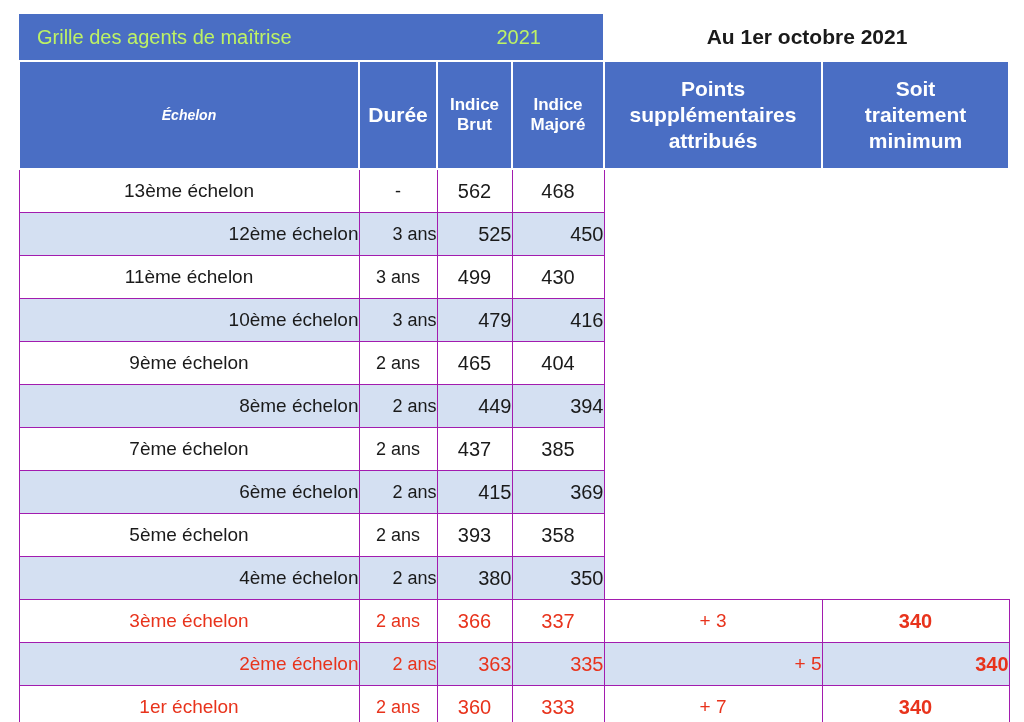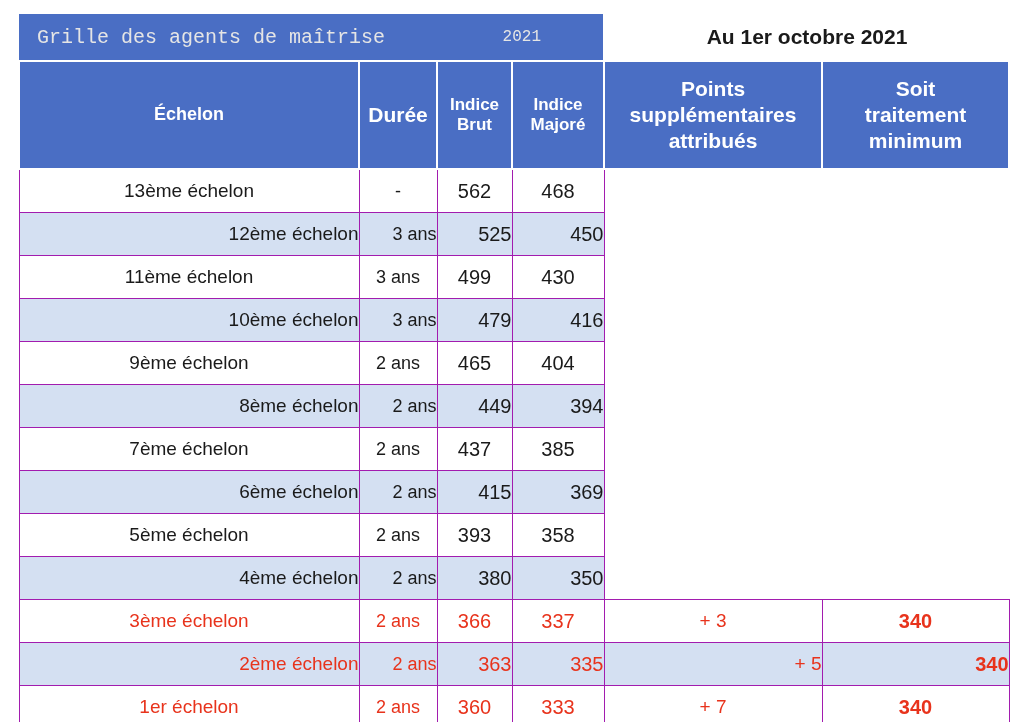--- a/index.html
+++ b/index.html
@@ -36,42 +36,41 @@
   col.c-echelon { width: 340px; }
   col.c-duree   { width: 78px; }
   col.c-brut    { width: 75px; }
   col.c-majore  { width: 92px; }
   col.c-points  { width: 218px; }
   col.c-soit    { width: 187px; }
 
   
   .hdr-title {
     background: #4a6ec4;
-    color: #e5e5e5;
+    color: #bef264;
     height: 46px;
     font-size: 20px;
     border: 2px solid #ffffff;
     border-top: none;
     border-left: none;
     position: relative;
-    font-family: Liberation Mono, monospace;
   }
   .hdr-title .t-left {
     position: absolute;
     left: 18px;
     top: 50%;
     transform: translateY(-50%);
     font-size: 20px;
   }
   .hdr-title .t-year {
     position: absolute;
     right: 62px;
     top: 50%;
     transform: translateY(-50%);
-    font-size: 16px;
+    font-size: 20px;
   }
   .hdr-date {
     background: #ffffff;
     color: #1a1a1a;
     font-size: 21px;
     font-weight: bold;
     text-align: center;
     vertical-align: middle;
     height: 46px;
   }
@@ -82,21 +81,21 @@
     vertical-align: middle;
     border: 2px solid #ffffff;
     font-size: 17px;
     line-height: 1.2;
     height: 106px;
   }
   .hdr-cell.big {
     font-size: 21px;
     line-height: 1.25;
   }
-  .hdr-cell.echelon { font-size: 18px; }
+  .hdr-cell.echelon { font-size: 14px; font-style: italic; }
   .hdr-cell.duree { font-size: 21px; margin-top: 8px; }
 
   
   .row-cell {
     border: 1px solid #a21caf;
     height: 42px;
     text-align: center;
     vertical-align: middle;
     font-size: 19px;
     color: #1a1a1a;

